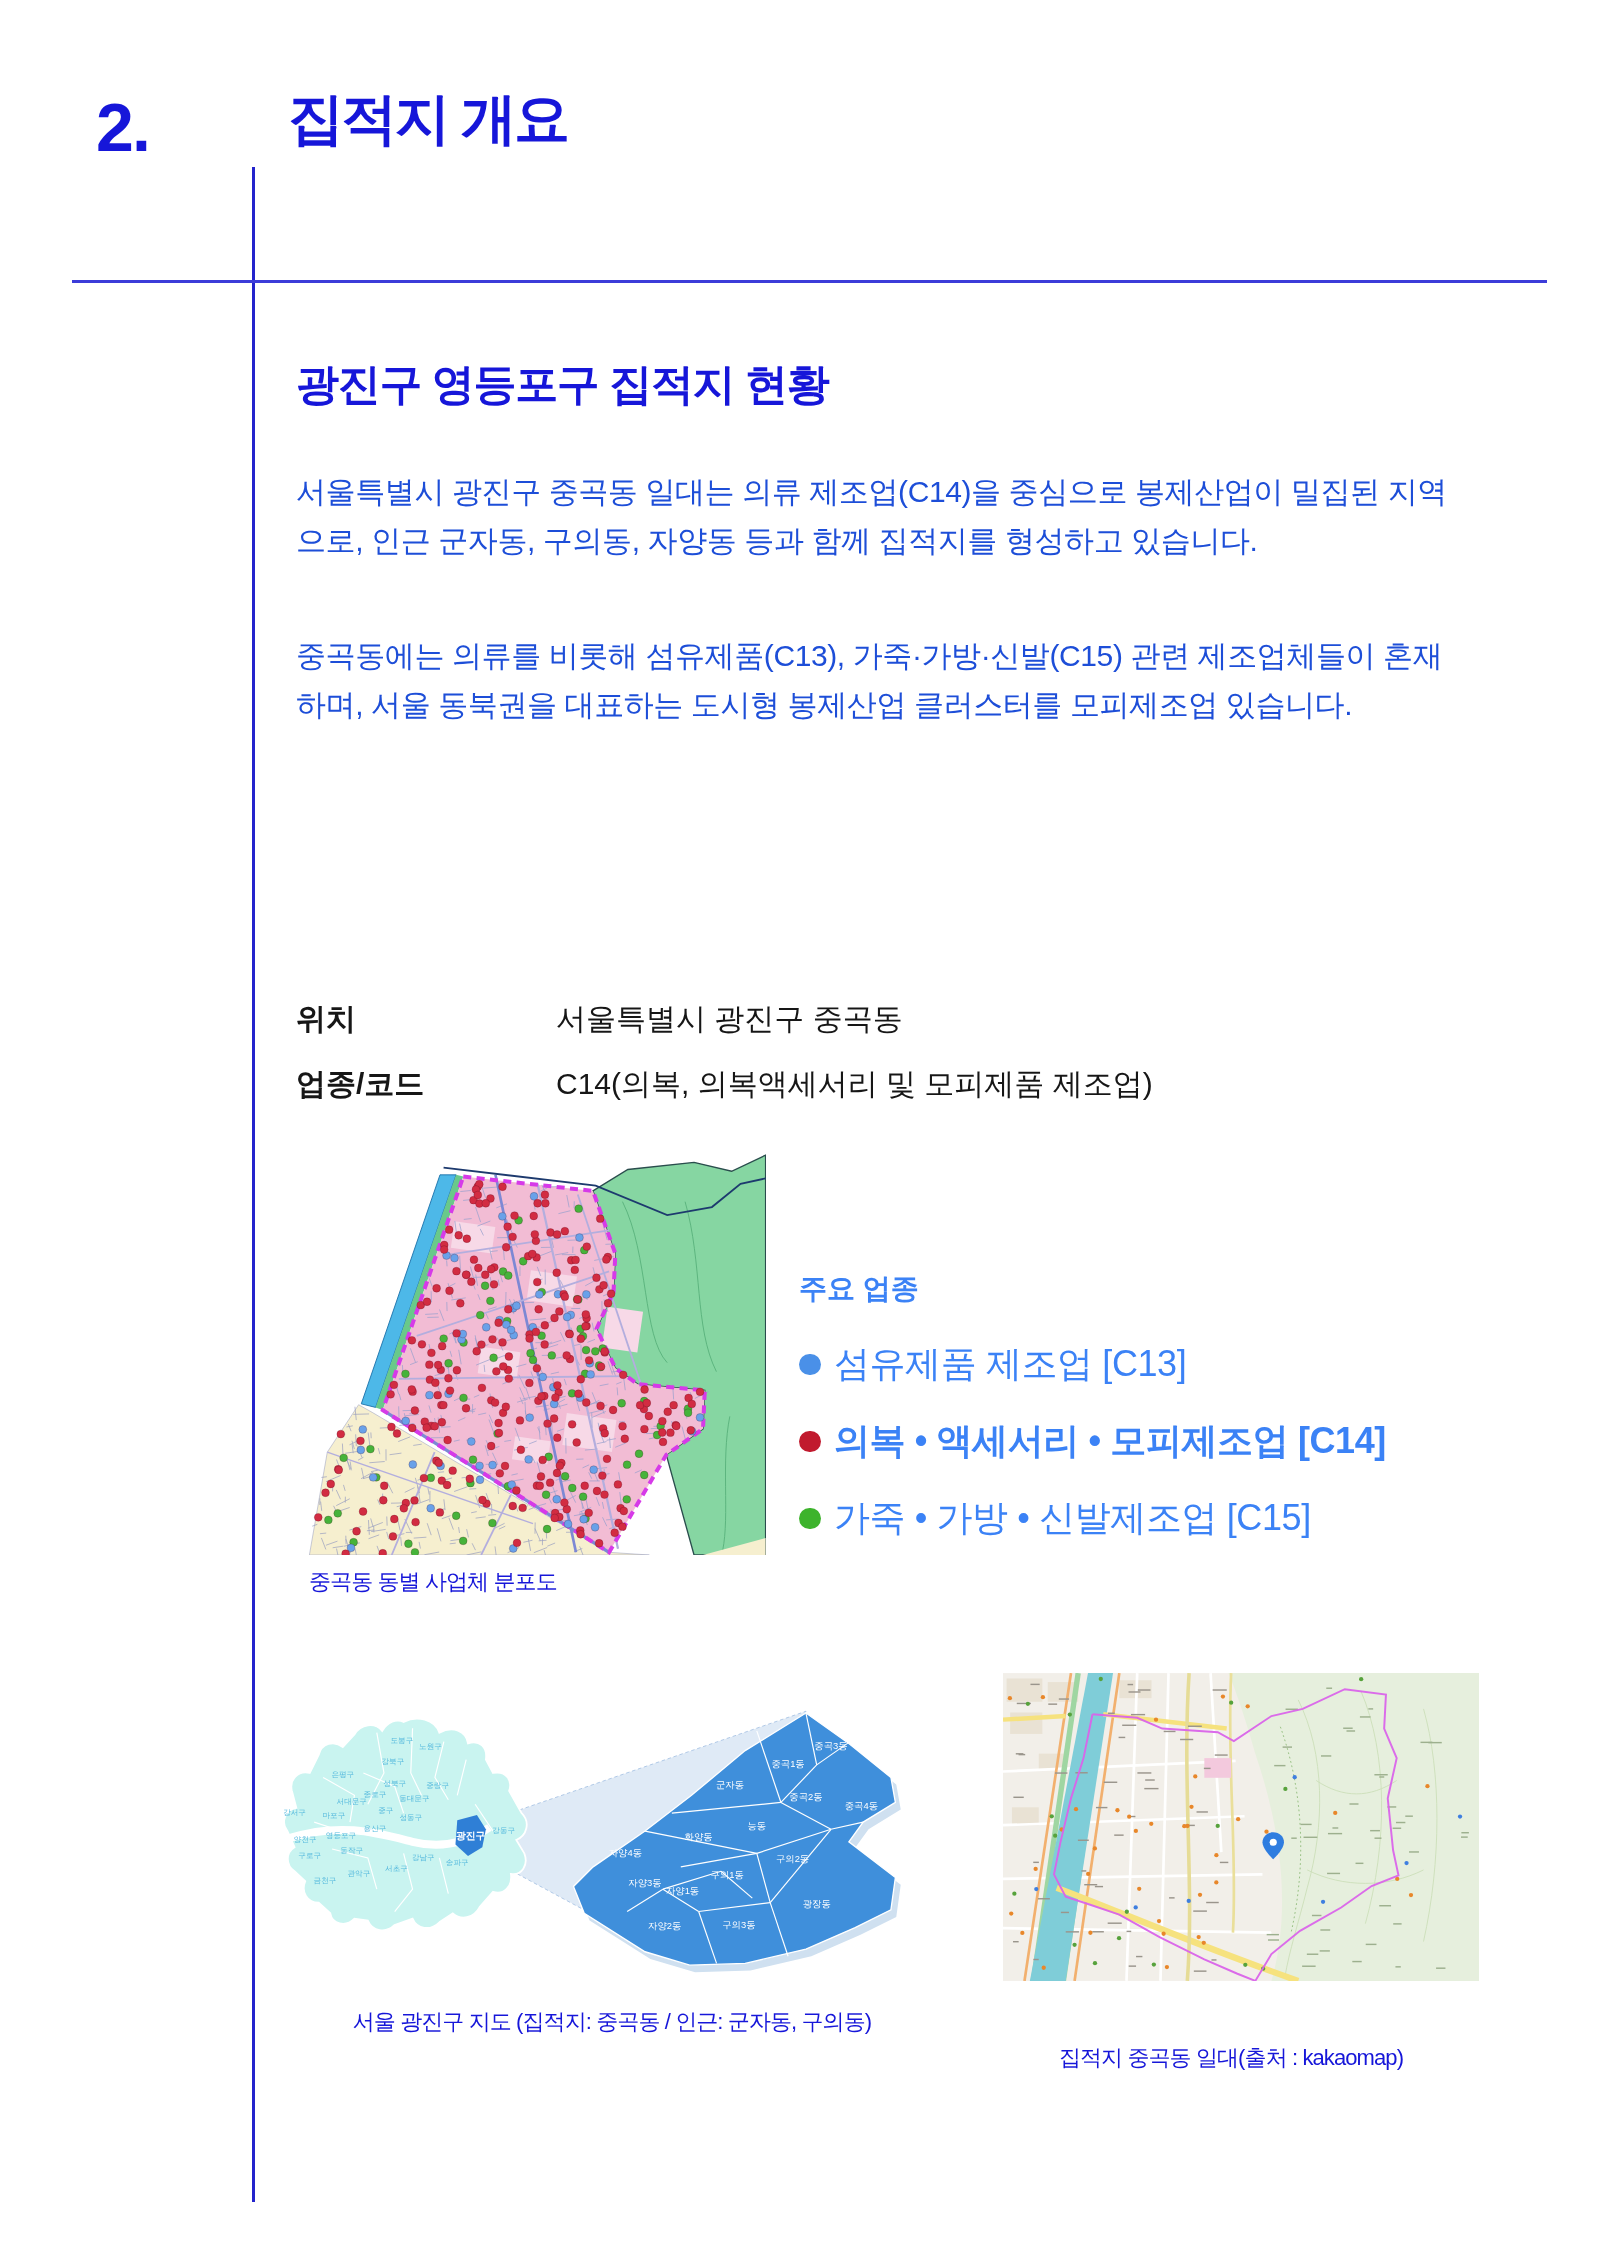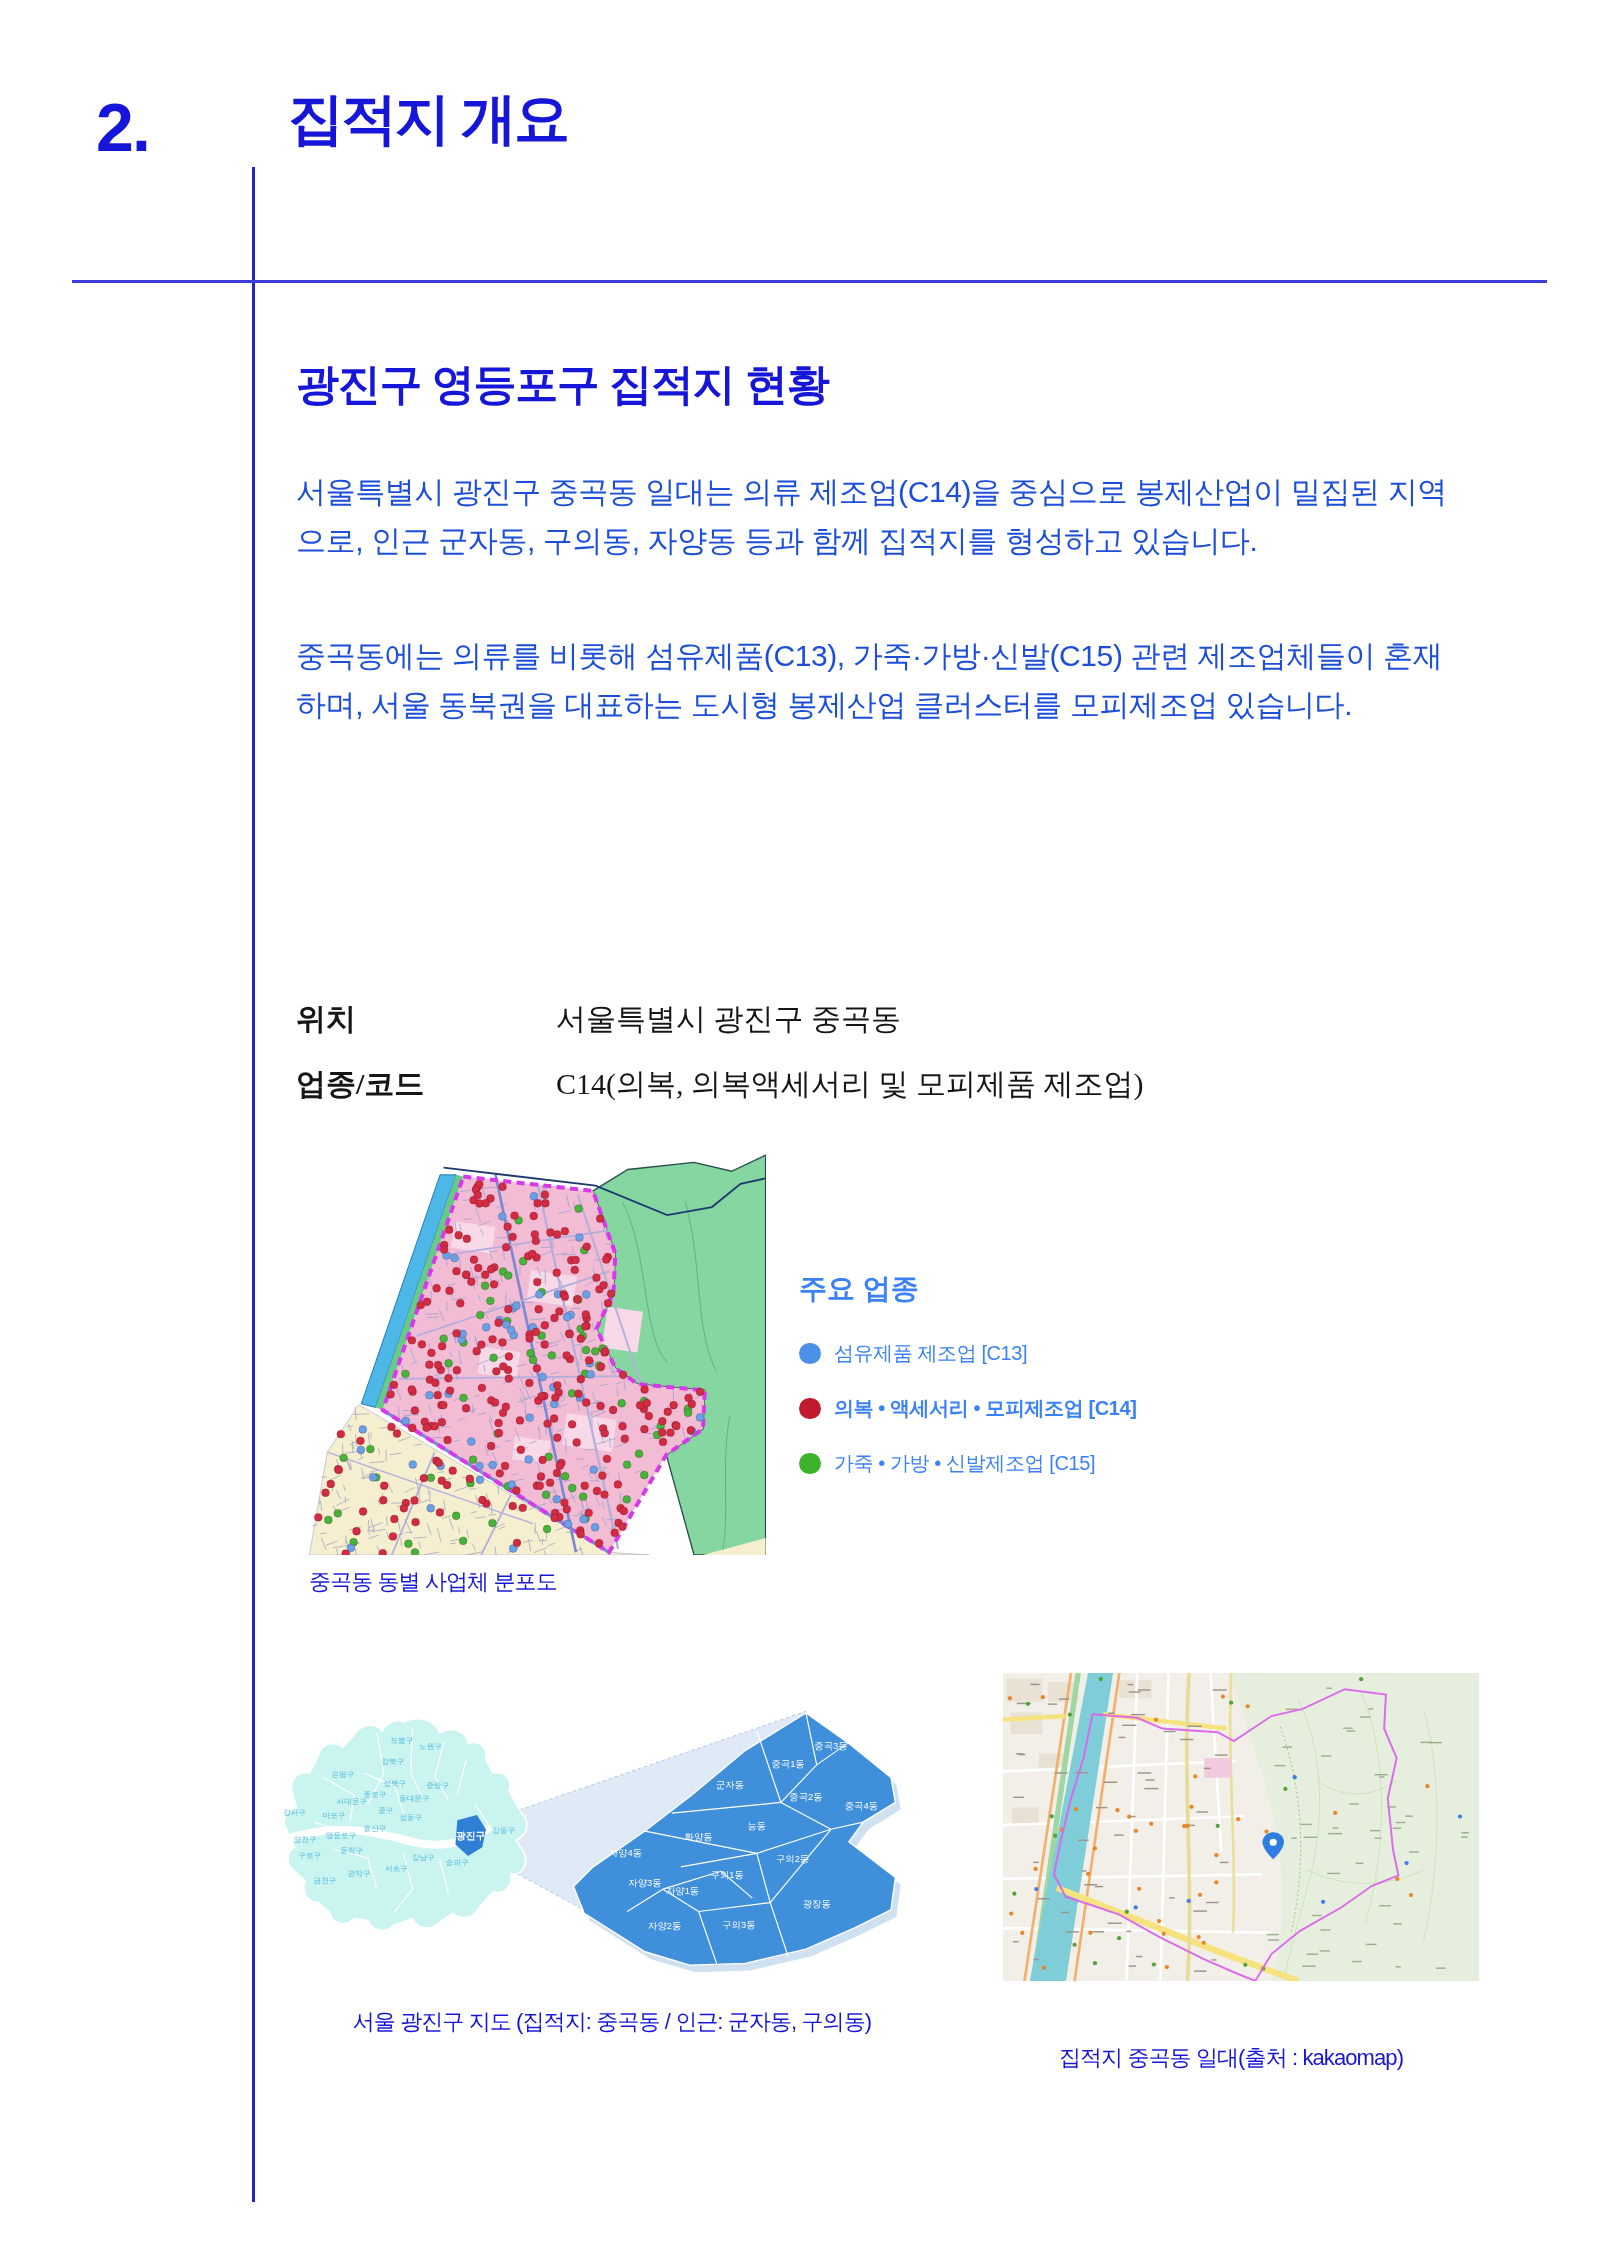--- a/index.html
+++ b/index.html
@@ -7,27 +7,27 @@
         font-family:"Liberation Sans","DejaVu Sans",sans-serif;}
   .abs{position:absolute;}
   .accent{color:#1616d9;}
   .chapter-num{left:82px;top:88px;width:81px;font-size:68px;font-weight:900;text-align:center;letter-spacing:-1.8px;}
   .chapter-title{left:288px;top:82px;font-size:56px;font-weight:900;letter-spacing:-2.7px;}
   .v-rule{left:252px;top:167px;width:2.7px;height:2035px;background:#2323cc;}
   .h-rule{left:72px;top:280px;width:1475px;height:2.7px;background:#3c3cd9;}
   .section-title{left:296px;top:356px;font-size:43px;font-weight:800;letter-spacing:-1.3px;}
   .para{left:296px;width:1164px;font-size:30px;line-height:1.64;color:#1d4ed8;letter-spacing:-0.4px;}
   .p1{top:467px;} .p2{top:631px;}
-  .info-table{left:296px;top:999px;font-size:30px;color:#161616;font-family:Liberation Serif, serif;}
+  .info-table{left:296px;top:999px;font-size:30px;color:#161616;}
   .info-row{display:flex;margin-bottom:24px;}
   .info-label{width:260px;font-weight:800;}
   .info-value{font-weight:400;}
   .legend{left:799px;top:1270px;color:#3b82f6;}
   .legend-title{font-size:28px;font-weight:800;margin-bottom:32px;}
-  .legend-item{display:flex;align-items:center;margin-top:28px;font-size:20px;letter-spacing:-0.4px;}
+  .legend-item{display:flex;align-items:center;margin-top:28px;font-size:36px;letter-spacing:-0.4px;}
   .legend-dot{width:21.5px;height:21.5px;border-radius:50%;margin-right:13.4px;flex:0 0 auto;}
   .legend-item.bold{font-weight:800;}
   .caption{font-size:22px;font-weight:500;letter-spacing:-0.9px;}
   .cap1{left:309px;top:1567px;}
   .cap2{left:265px;top:2007px;width:694px;text-align:center;}
   .cap3{left:976px;top:2007px;width:510px;text-align:center;margin-top:36px;}
   svg text{font-family:"Liberation Sans","DejaVu Sans",sans-serif;}
 </style>
 </head>
 <body>

